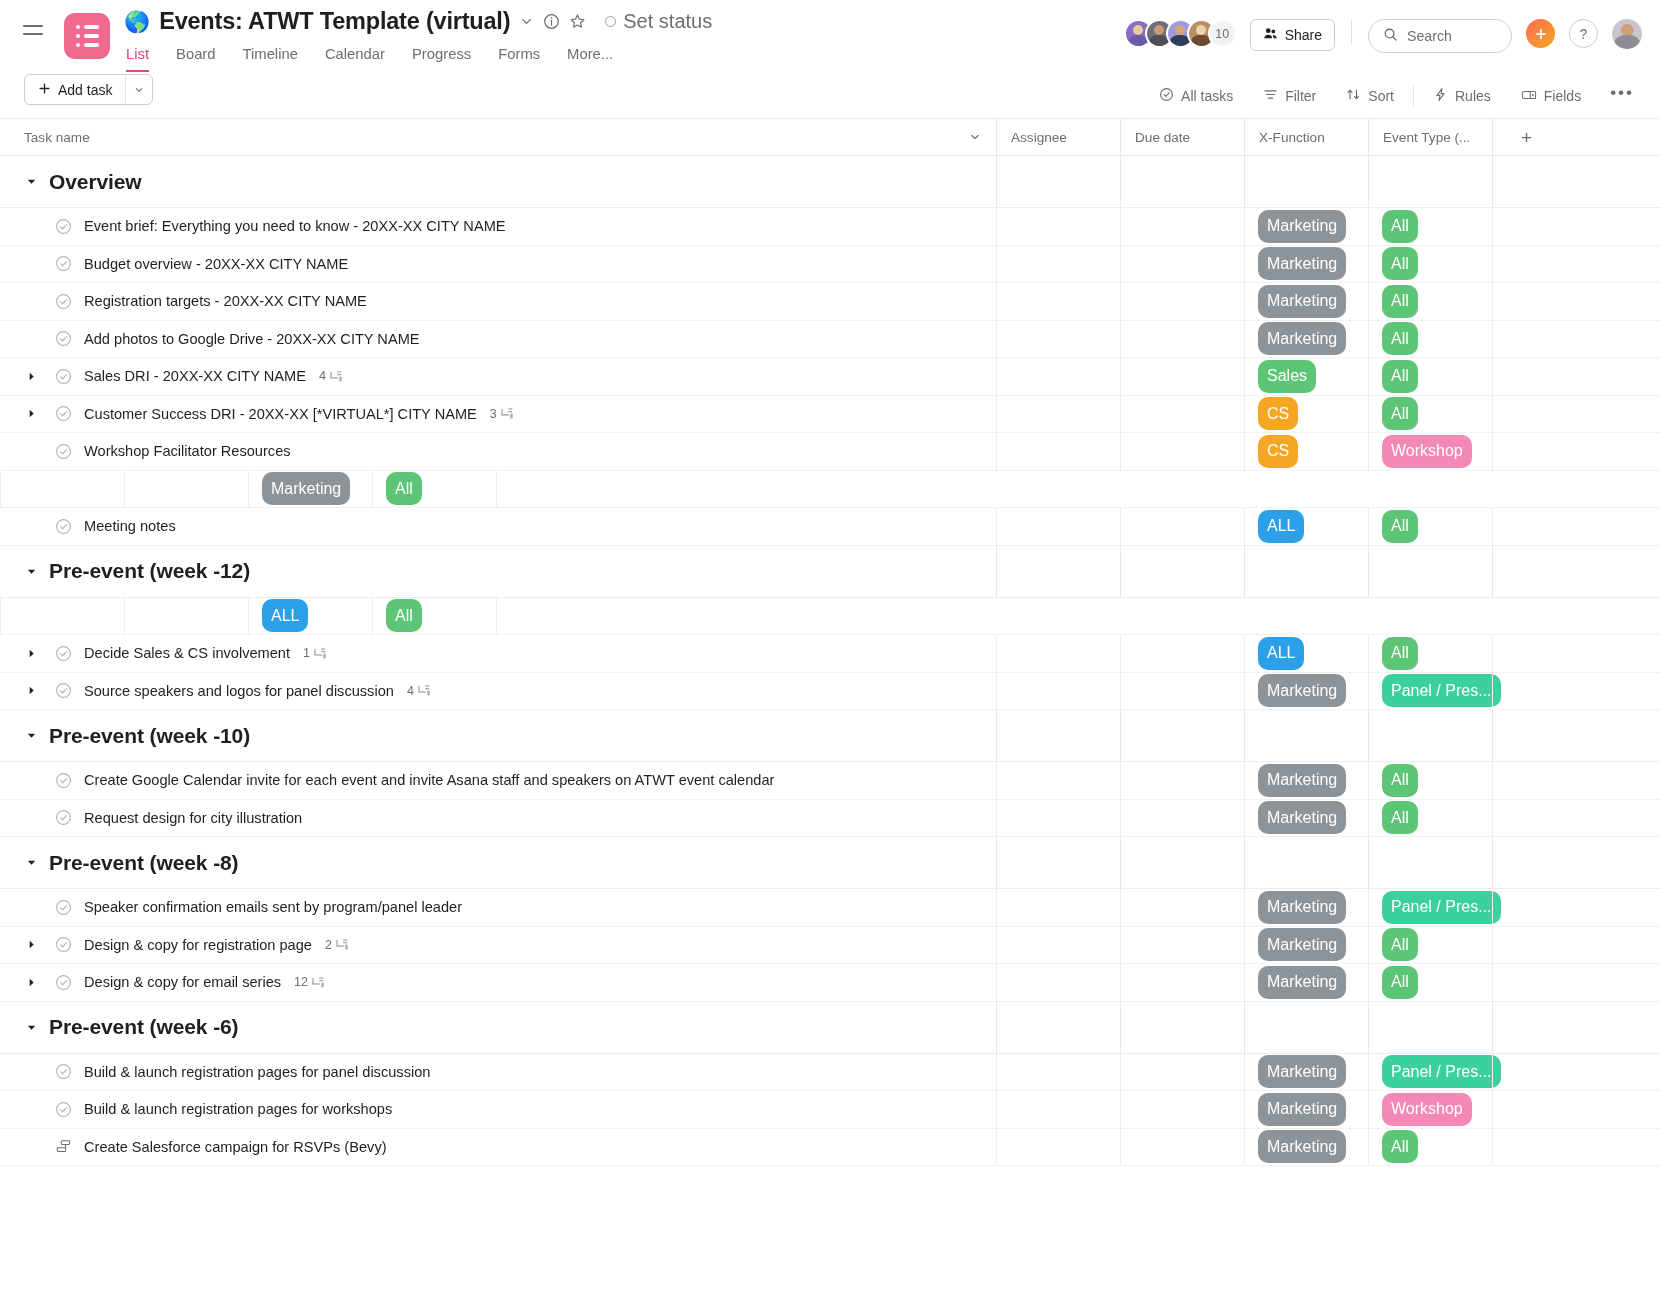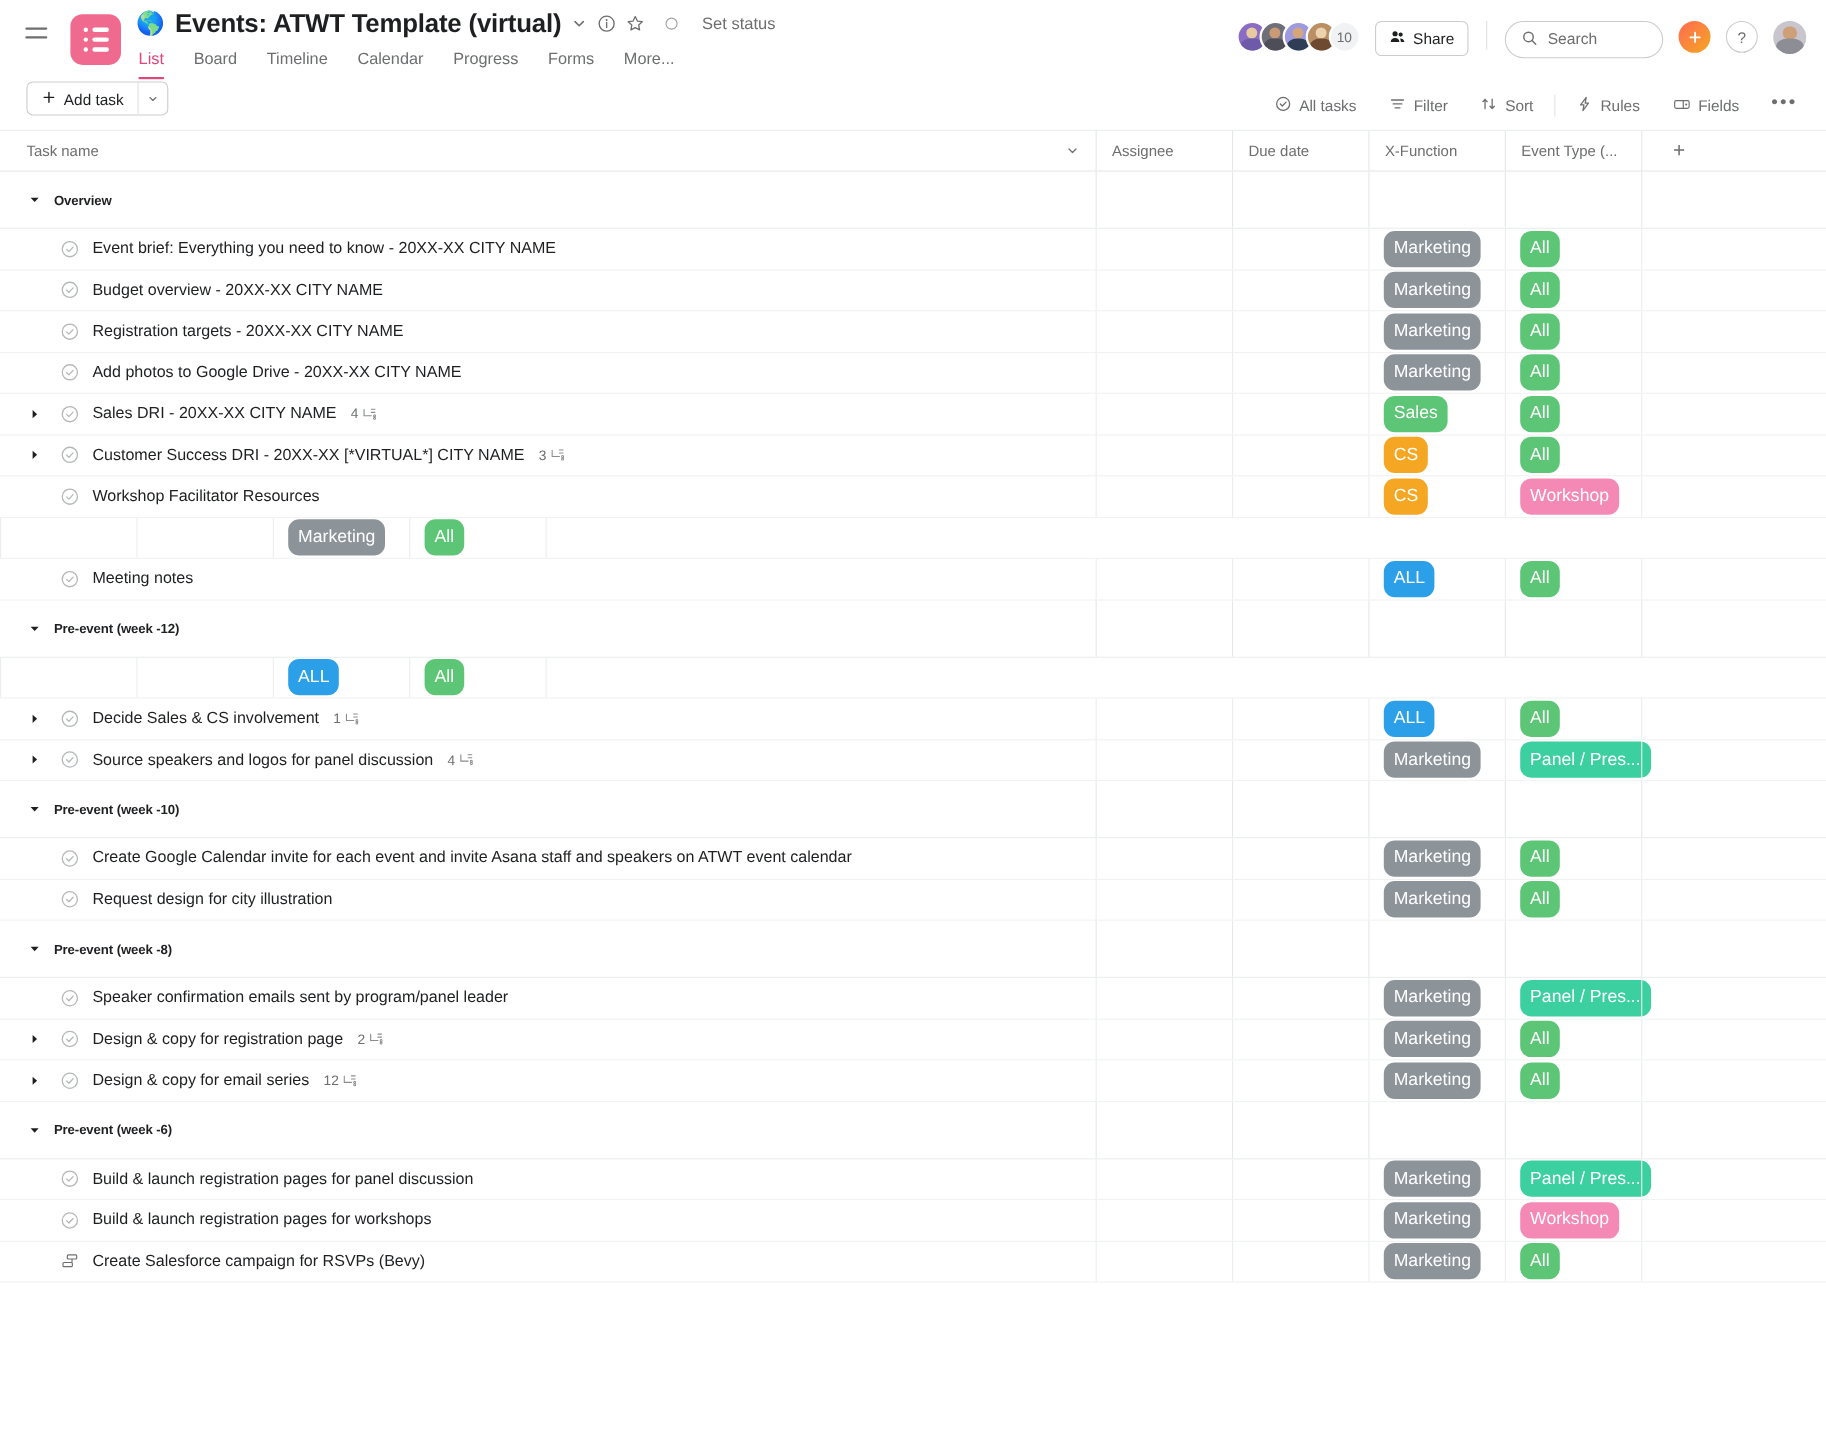--- a/index.html
+++ b/index.html
@@ -41,22 +41,22 @@
 
   .title-wrap { margin-left: 14px; margin-top: 8px; }
   .title-row { display: flex; align-items: center; gap: 9px; }
   .globe { font-size: 21px; line-height: 1; }
   .proj-title {
     font-size: 23.5px; font-weight: bold; letter-spacing: -0.2px;
     color: #1e1f21; white-space: nowrap;
   }
   .hicon { color: #6d6e6f; cursor: pointer; display:flex; align-items:center; }
   .set-status {
-    display: flex; align-items: center; gap: 22px;
-    font-size: 15px; color: #6d6e6f; margin-left: 10px; cursor: pointer;
+    display: flex; align-items: center; gap: 7px;
+    font-size: 20px; color: #6d6e6f; margin-left: 10px; cursor: pointer;
     white-space: nowrap;
   }
   .circle-empty { width: 11px; height: 11px; border-radius: 50%; border: 1.4px solid #9ca0a3; }
 
   .tabs { display: flex; gap: 27px; margin-top: 11px; padding-left: 2px; }
   .tab {
     font-size: 14.8px; color: #6d6e6f; padding-bottom: 8px; cursor: pointer;
     white-space: nowrap;
   }
   .tab.active { color: #e0457b; border-bottom: 2.4px solid #e0457b; font-weight: normal; }
@@ -154,21 +154,21 @@
 
   .sec-row {
     display: flex; align-items: center; height: 52px;
     border-bottom: 1px solid #eceded;
   }
   .sec-row .c-name { align-items: center; }
   .sec-caret {
     margin-left: 24px; width: 14px; display:flex; align-items:center; justify-content:center;
     color: #1e1f21; cursor: pointer;
   }
-  .sec-title { margin-left: 11px; font-size: 12px; font-weight: bold; letter-spacing:-0.1px;}
+  .sec-title { margin-left: 11px; font-size: 21px; font-weight: bold; letter-spacing:-0.1px;}
 
   .task-row {
     display: flex; align-items: stretch; height: 37.5px;
     border-bottom: 1px solid #f1f2f2;
   }
   .task-row .c-name { display: flex; align-items: center; }
   .t-caret {
     width: 14px; margin-left: 24px; display: flex; align-items: center; justify-content: center;
     font-size: 9px; color: #1e1f21; cursor: pointer; flex-shrink: 0;
   }

